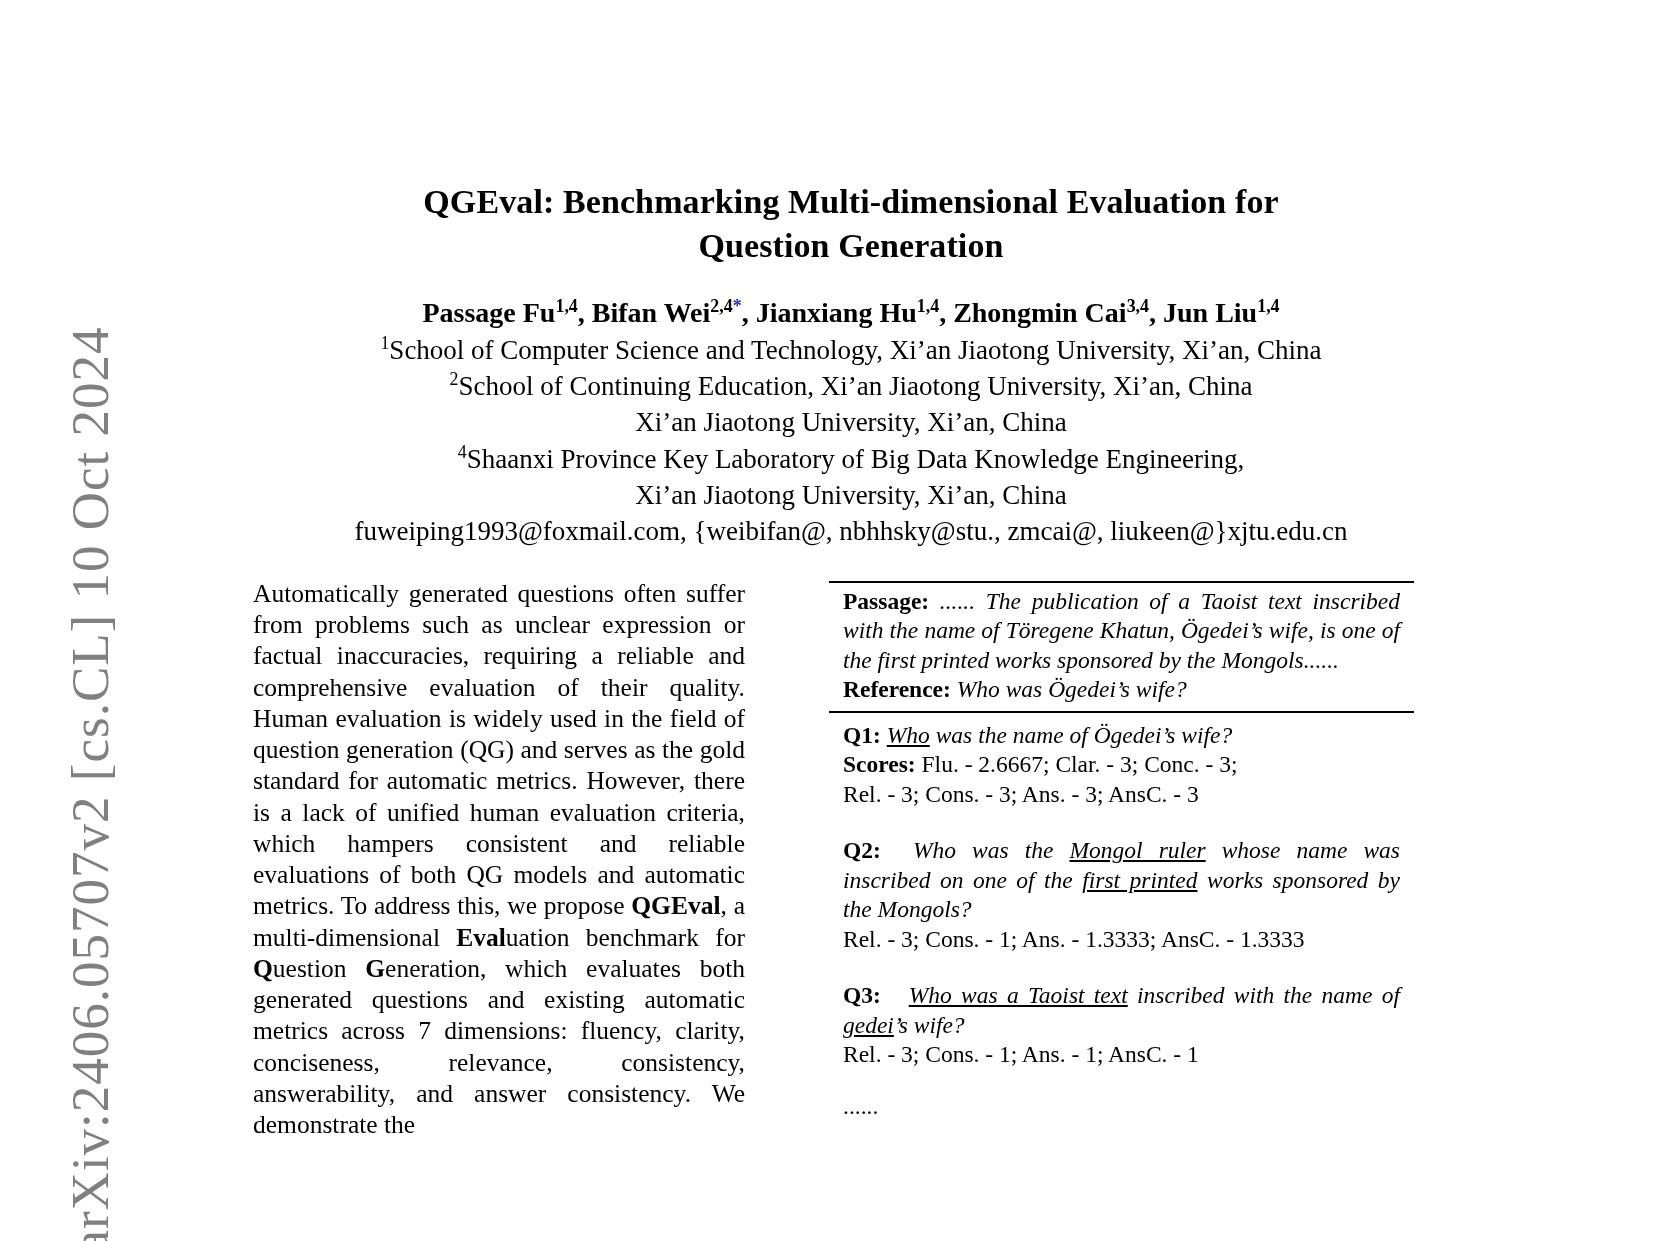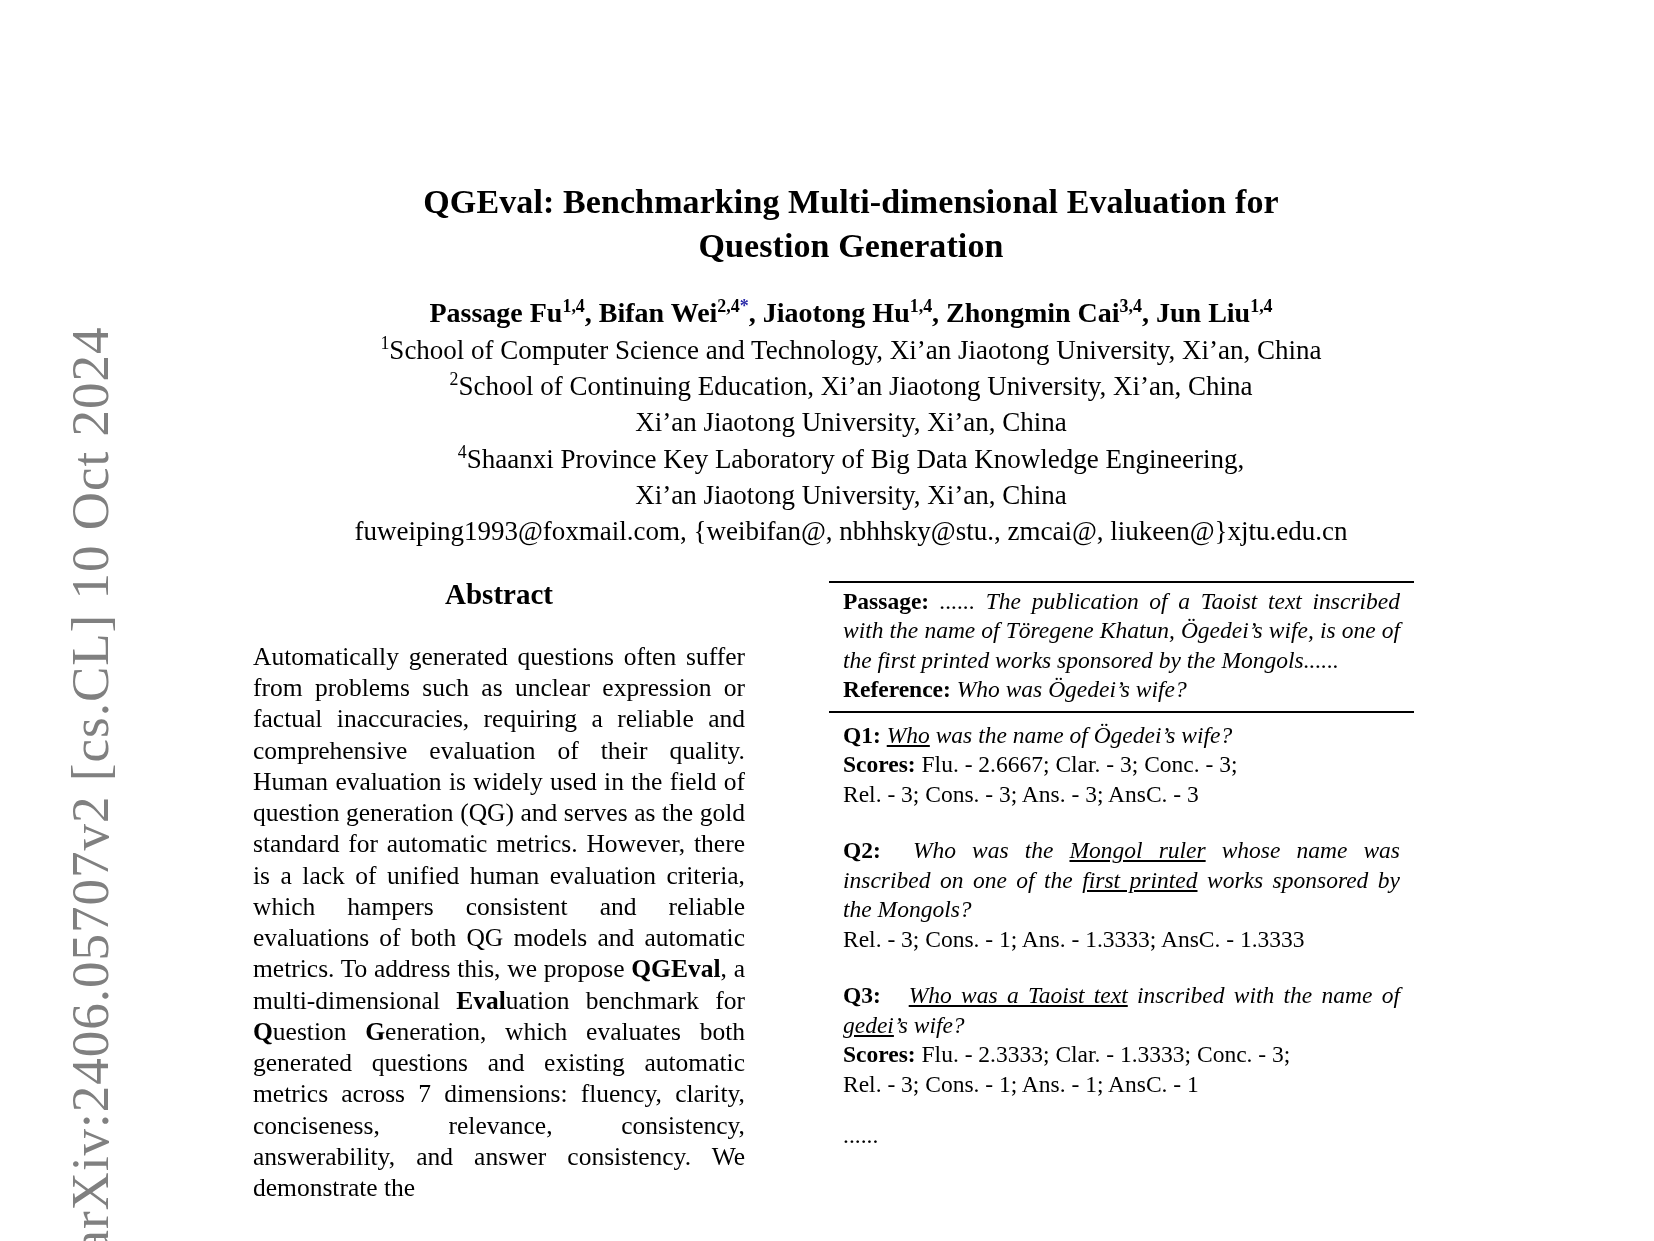--- a/index.html
+++ b/index.html
@@ -156,38 +156,37 @@
   <div id="title-block">
 
     <div class="paper-title">
       <span>QGEval: Benchmarking Multi-dimensional Evaluation for</span><br>
       <span>Question Generation</span>
     </div>
 
     <div class="author-line">
       <span>Passage Fu</span><sup>1,4</sup>,
       <span>Bifan Wei</span><sup>2,4</sup><sup class="star-mark">*</sup>,
-      <span>Jiaotong Hu</span><sup>1,4</sup>,
+      <span>Jianxiang Hu</span><sup>1,4</sup>,
       <span>Zhongmin Cai</span><sup>3,4</sup>,
       <span>Jun Liu</span><sup>1,4</sup>
     </div>
 
     <div class="affil-line"><sup>1</sup><span>School of Computer Science and Technology, Xi’an Jiaotong University, Xi’an, China</span></div>
     <div class="affil-line"><sup>2</sup><span>School of Continuing Education, Xi’an Jiaotong University, Xi’an, China</span></div>
     <div class="affil-line"><span>Xi’an Jiaotong University, Xi’an, China</span></div>
     <div class="affil-line"><sup>4</sup><span>Shaanxi Province Key Laboratory of Big Data Knowledge Engineering,</span></div>
     <div class="affil-line"><span>Xi’an Jiaotong University, Xi’an, China</span></div>
 
     <div class="email-line">fuweiping1993@foxmail.com, {weibifan@, nbhhsky@stu., zmcai@, liukeen@}xjtu.edu.cn</div>
   </div>
 
   <div id="columns">
 
     <div id="abstract-col">
-      <div class="abstract-heading">Abstract</div>
       <div class="abstract-body"><span>Automatically generated questions often suffer from problems such as unclear expression or factual inaccuracies, requiring a reliable and comprehensive evaluation of their quality. Human evaluation is widely used in the field of question generation (QG) and serves as the gold standard for automatic metrics. However, there is a lack of unified human evaluation criteria, which hampers consistent and reliable evaluations of both QG models and automatic metrics. To address this, we propose </span><b>QGEval</b><span>, a multi-dimensional </span><b>Eval</b><span>uation benchmark for </span><b>Q</b><span>uestion </span><b>G</b><span>eneration, which evaluates both generated questions and existing automatic metrics across 7 dimensions: fluency, clarity, conciseness, relevance, consistency, answerability, and answer consistency. We demonstrate the</span></div>
     </div>
 
     <div id="figure-col">
 
       <hr class="fig-rule">
 
       <div class="fig-section">
         <p class="fig-line"><span class="lbl">Passage:</span> <span class="it">......</span> <span class="it">The publication of a Taoist text inscribed with the name of Töregene Khatun, Ögedei’s wife, is one of the first printed works sponsored by the Mongols......</span></p>
         <p class="fig-line nojust"><span class="lbl">Reference:</span> <span class="it">Who was Ögedei’s wife?</span></p>
@@ -207,21 +206,20 @@
 
         <div class="q-block">
           <p class="fig-line"><span class="lbl">Q2:</span>&nbsp; <span class="it">Who was the </span><span class="it ul">Mongol ruler</span><span class="it"> whose name was inscribed on one of the </span><span class="it ul">first printed</span><span class="it"> works sponsored by the Mongols?</span></p>
           <p class="fig-line nojust"><span>Rel. - 3; Cons. - 1; Ans. - 1.3333; AnsC. - 1.3333</span></p>
         </div>
 
         <div class="q-gap"></div>
 
         <div class="q-block">
           <p class="fig-line"><span class="lbl">Q3:</span>&nbsp;&nbsp; <span class="it ul">Who was a Taoist text</span><span class="it"> inscribed with the name of </span><span class="it ul">gedei</span><span class="it">’s wife?</span></p>
-          <p class="fig-line nojust"><span class="lbl">Scores:</span> <span>Flu. - 2.3333; Clar. - 1.3333; Conc. - 3;</span></p>
           <p class="fig-line nojust"><span>Rel. - 3; Cons. - 1; Ans. - 1; AnsC. - 1</span></p>
         </div>
 
         <p class="fig-line nojust dots-line">......</p>
 
       </div>
     </div>
 
   </div>
 </div>

